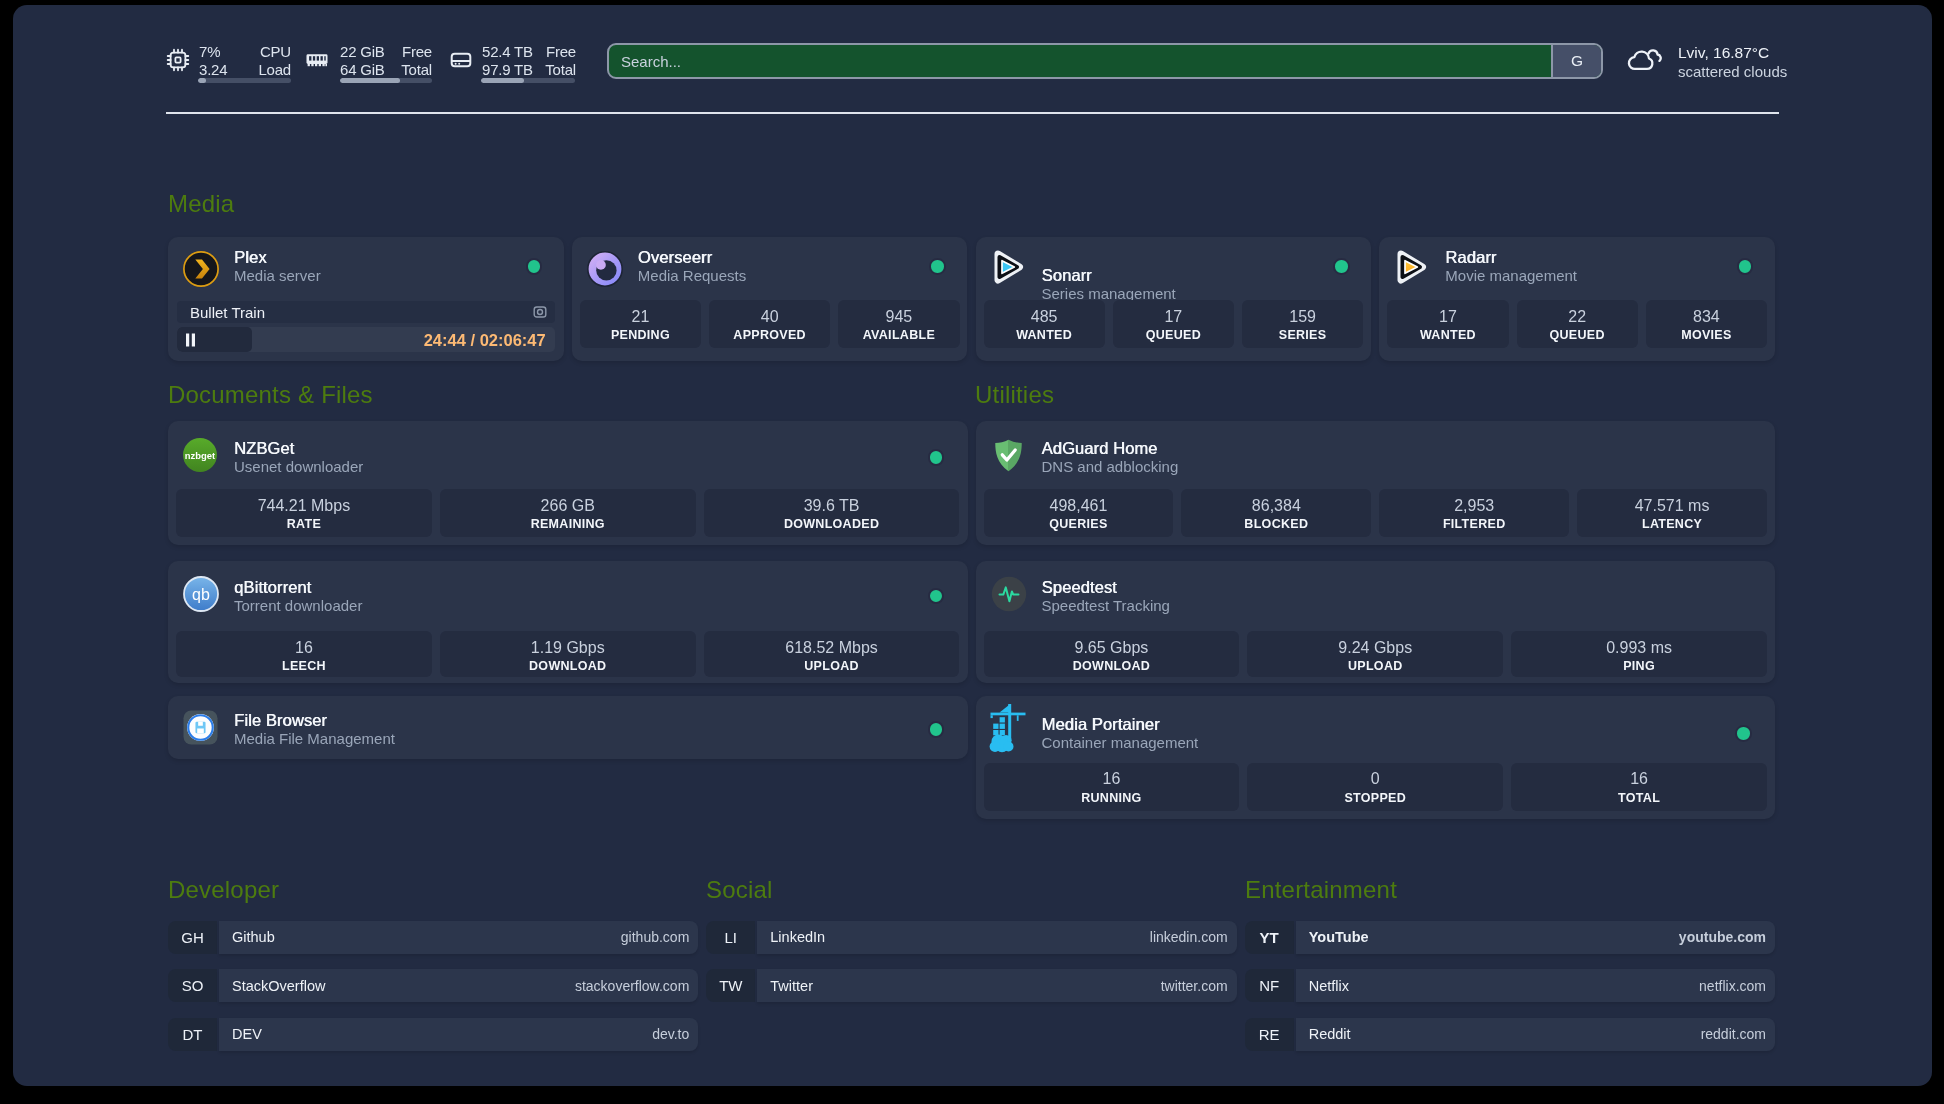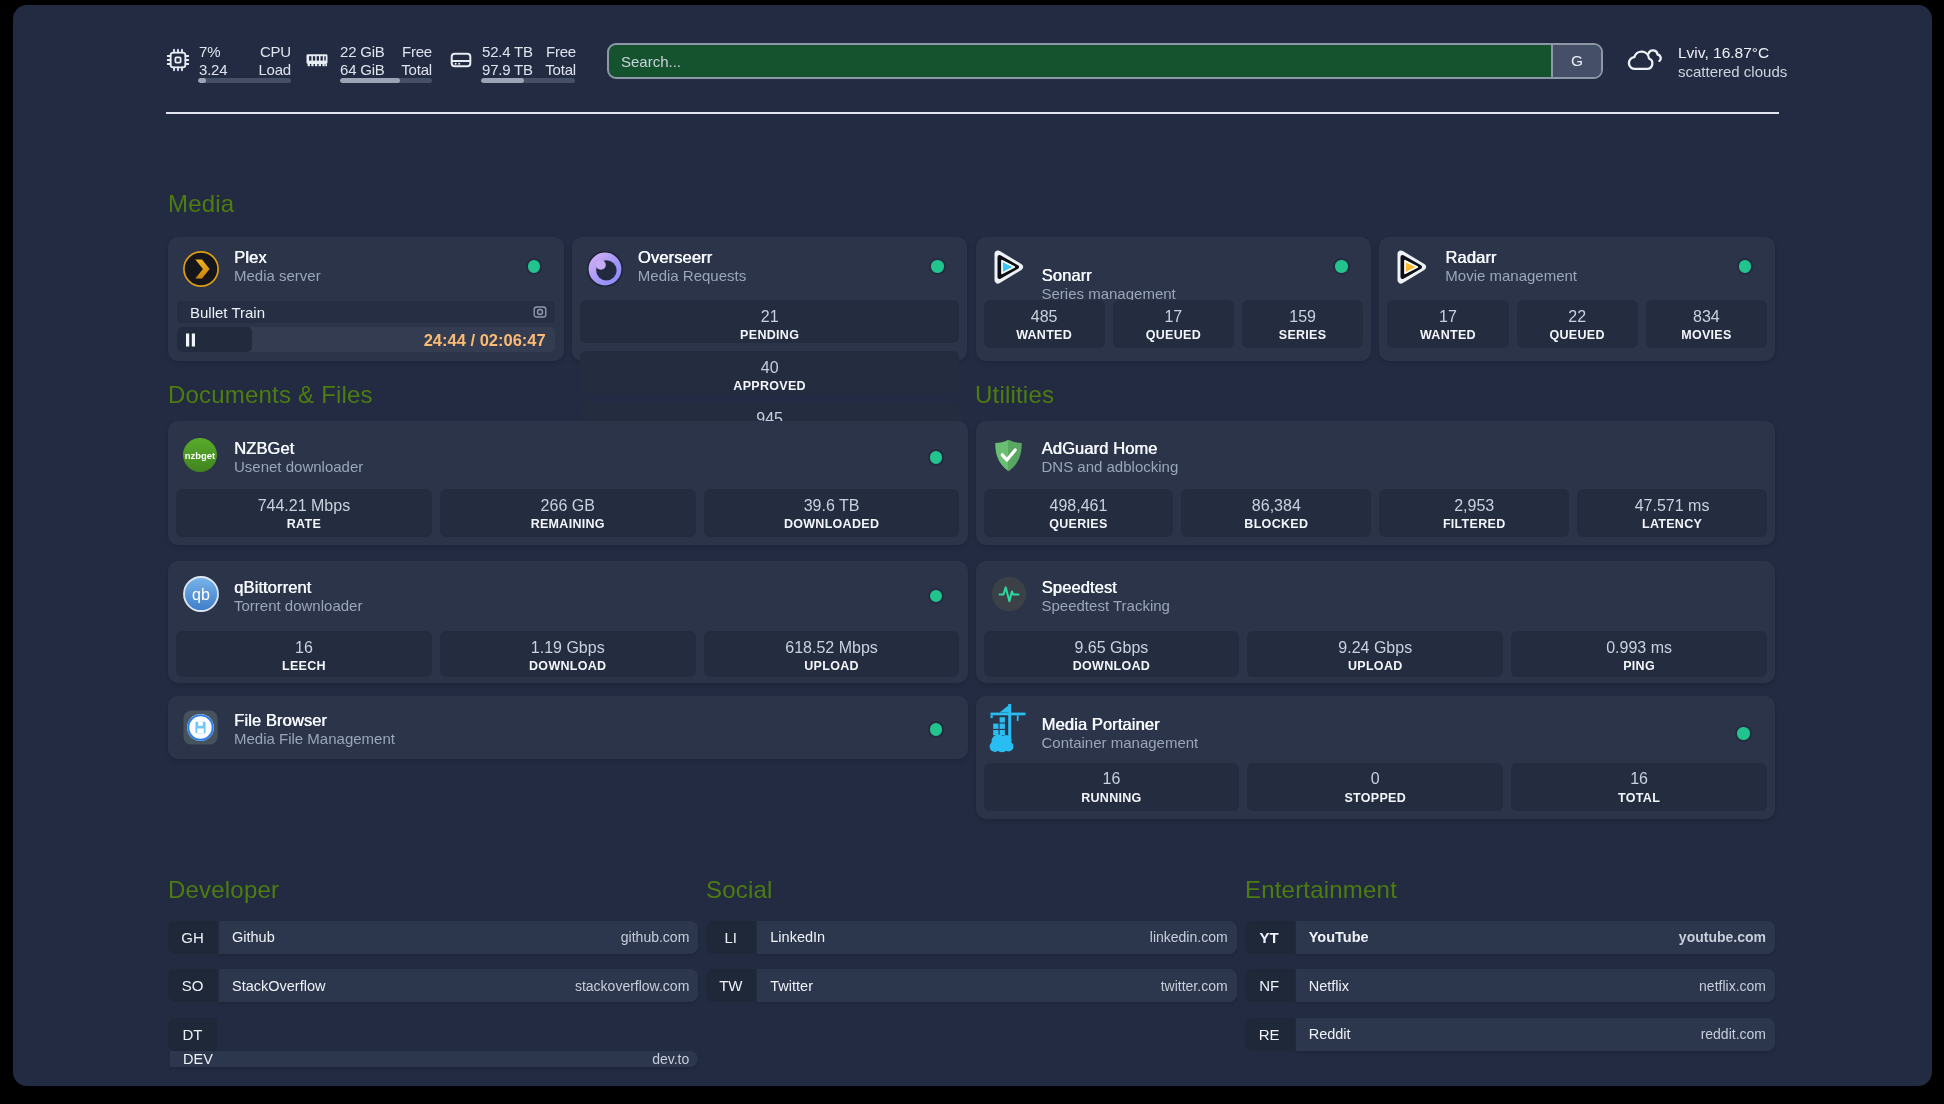--- a/index.html
+++ b/index.html
@@ -217,21 +217,21 @@
   <svg class="cic" style="top:14px;" viewBox="0 0 36 36">
     <circle cx="18" cy="18" r="17.2" fill="url(#og)" stroke="#1d2435" stroke-width="1.6"></circle>
     <circle cx="19.4" cy="19.4" r="10.2" fill="#222a40"></circle>
     <circle cx="13.9" cy="13.9" r="4.9" fill="#c9abf4"></circle>
   </svg>
   <div class="ct" style="top:11px;">
       <div class="t">Overseerr</div>
       <div class="s">Media Requests</div>
     </div>
   <div class="dot" style="right:21.7px; top:21.7px;"></div>
-  <div class="stats" style="top:63.5px;flex-direction:column;">
+  <div class="stats" style="top:63.5px;">
     <div class="st">
         <div class="v">21</div>
         <div class="l">PENDING</div>
       </div>
     <div class="st">
         <div class="v">40</div>
         <div class="l">APPROVED</div>
       </div>
     <div class="st">
         <div class="v">945</div>
@@ -458,21 +458,21 @@
       <span class="bu">github.com</span>
     </div>
 </div>
 <div class="brow" style="left:168px; top:969px; width:530.3px;">
   <div class="bab">SO</div>
     <div class="bp">
       <span class="bn">StackOverflow</span>
       <span class="bu">stackoverflow.com</span>
     </div>
 </div>
-<div class="brow" style="left:168px; top:1017.5px; width:530.3px;flex-direction:column;">
+<div class="brow" style="left:168px; top:1017.5px; width:530.3px;">
   <div class="bab">DT</div>
     <div class="bp">
       <span class="bn">DEV</span>
       <span class="bu">dev.to</span>
     </div>
 </div>
 <div class="brow" style="left:706.3px; top:920.5px; width:530.3px;">
   <div class="bab">LI</div>
     <div class="bp">
       <span class="bn">LinkedIn</span>

